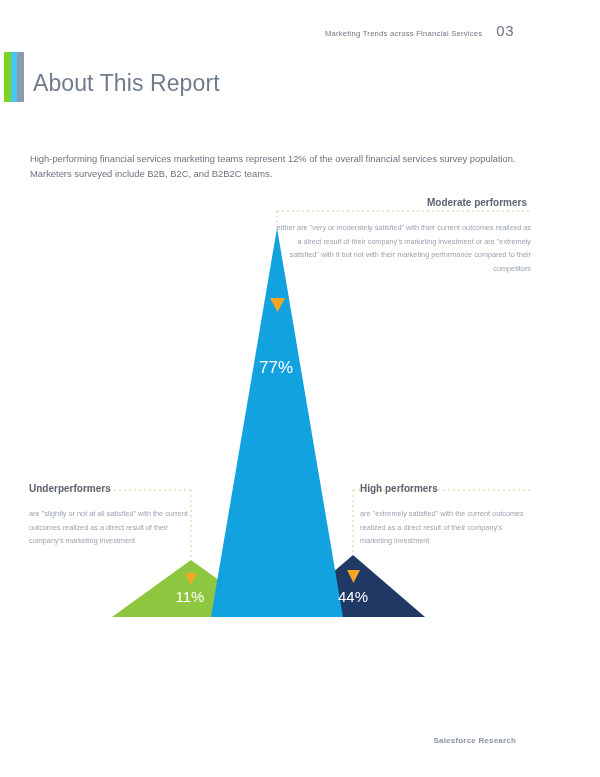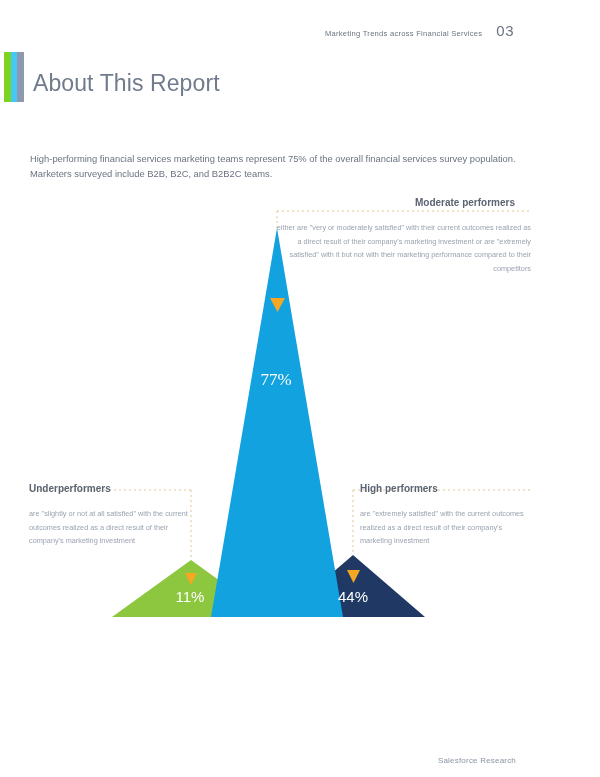--- a/index.html
+++ b/index.html
@@ -88,21 +88,21 @@
     left: 0;
     top: 0;
   }
 
   
   .callout { position: absolute; }
   .callout-heading {
     font-size: 10px;
     font-weight: 700;
     color: #5b6472;
-    margin: 0 16px 7px 0;
+    margin: 0 4px 7px 0;
   }
   .callout-body {
     font-size: 7.3px;
     line-height: 13.6px;
     color: #9aa3b0;
     margin: 0;
   }
 
   #callout-moderate {
     left: 275px;
@@ -128,70 +128,70 @@
   #callout-high .callout-body { padding-top: 6px; }
 
   
   .pct-label {
     position: absolute;
     color: #ffffff;
     font-weight: 400;
   }
   #pct-moderate {
     left: 236px;
-    top: 370px;
+    top: 358px;
     width: 80px;
     text-align: center;
     font-size: 17px;
-    font-family: Liberation Serif, serif;
   }
   #pct-under {
     left: 150px;
     top: 588px;
     width: 80px;
     text-align: center;
     font-size: 15px;
   }
   #pct-high {
     left: 313px;
     top: 588px;
     width: 80px;
     text-align: center;
     font-size: 15px;
   }
 
   
   #footer {
     position: absolute;
     right: 30px;
-    bottom: 12px;
+    bottom: 32px;
     font-size: 8px;
     color: #8b94a3;
     letter-spacing: 0.2px;
+    font-weight: bold;
   }
 </style>
 </head>
 <body>
 
 <div id="page">
 
   <div id="header-line">
     <span id="header-title-text">Marketing Trends across Financial Services</span>
     <span id="header-page-number">03</span>
   </div>
 
   <div id="accent-bar">
     <div class="stripe stripe-green"></div>
     <div class="stripe stripe-cyan"></div>
     <div class="stripe stripe-gray"></div>
   </div>
 
   <h1 id="page-title">About This Report</h1>
 
-  <p id="intro-paragraph">High-performing financial services marketing teams represent 75% of the overall financial services survey population. Marketers surveyed include B2B, B2C, and B2B2C teams.</p>
+  <p id="intro-paragraph">High-performing financial services marketing teams represent 12% of the overall financial services survey population. Marketers surveyed include B2B, B2C, and B2B2C teams.</p>
 
   <div id="chart">
     <svg id="chart-svg" width="600" height="430" viewBox="0 0 600 430">
 
       <line x1="277" y1="16" x2="277" y2="33" stroke="#e3c793" stroke-width="1" stroke-dasharray="2 3"></line>
       <line x1="277" y1="16" x2="530" y2="16" stroke="#e3c793" stroke-width="1" stroke-dasharray="2 3"></line>
 
       <line x1="191" y1="295" x2="191" y2="365" stroke="#e3c793" stroke-width="1" stroke-dasharray="2 3"></line>
       <line x1="191" y1="295" x2="29" y2="295" stroke="#e3c793" stroke-width="1" stroke-dasharray="2 3"></line>
 

